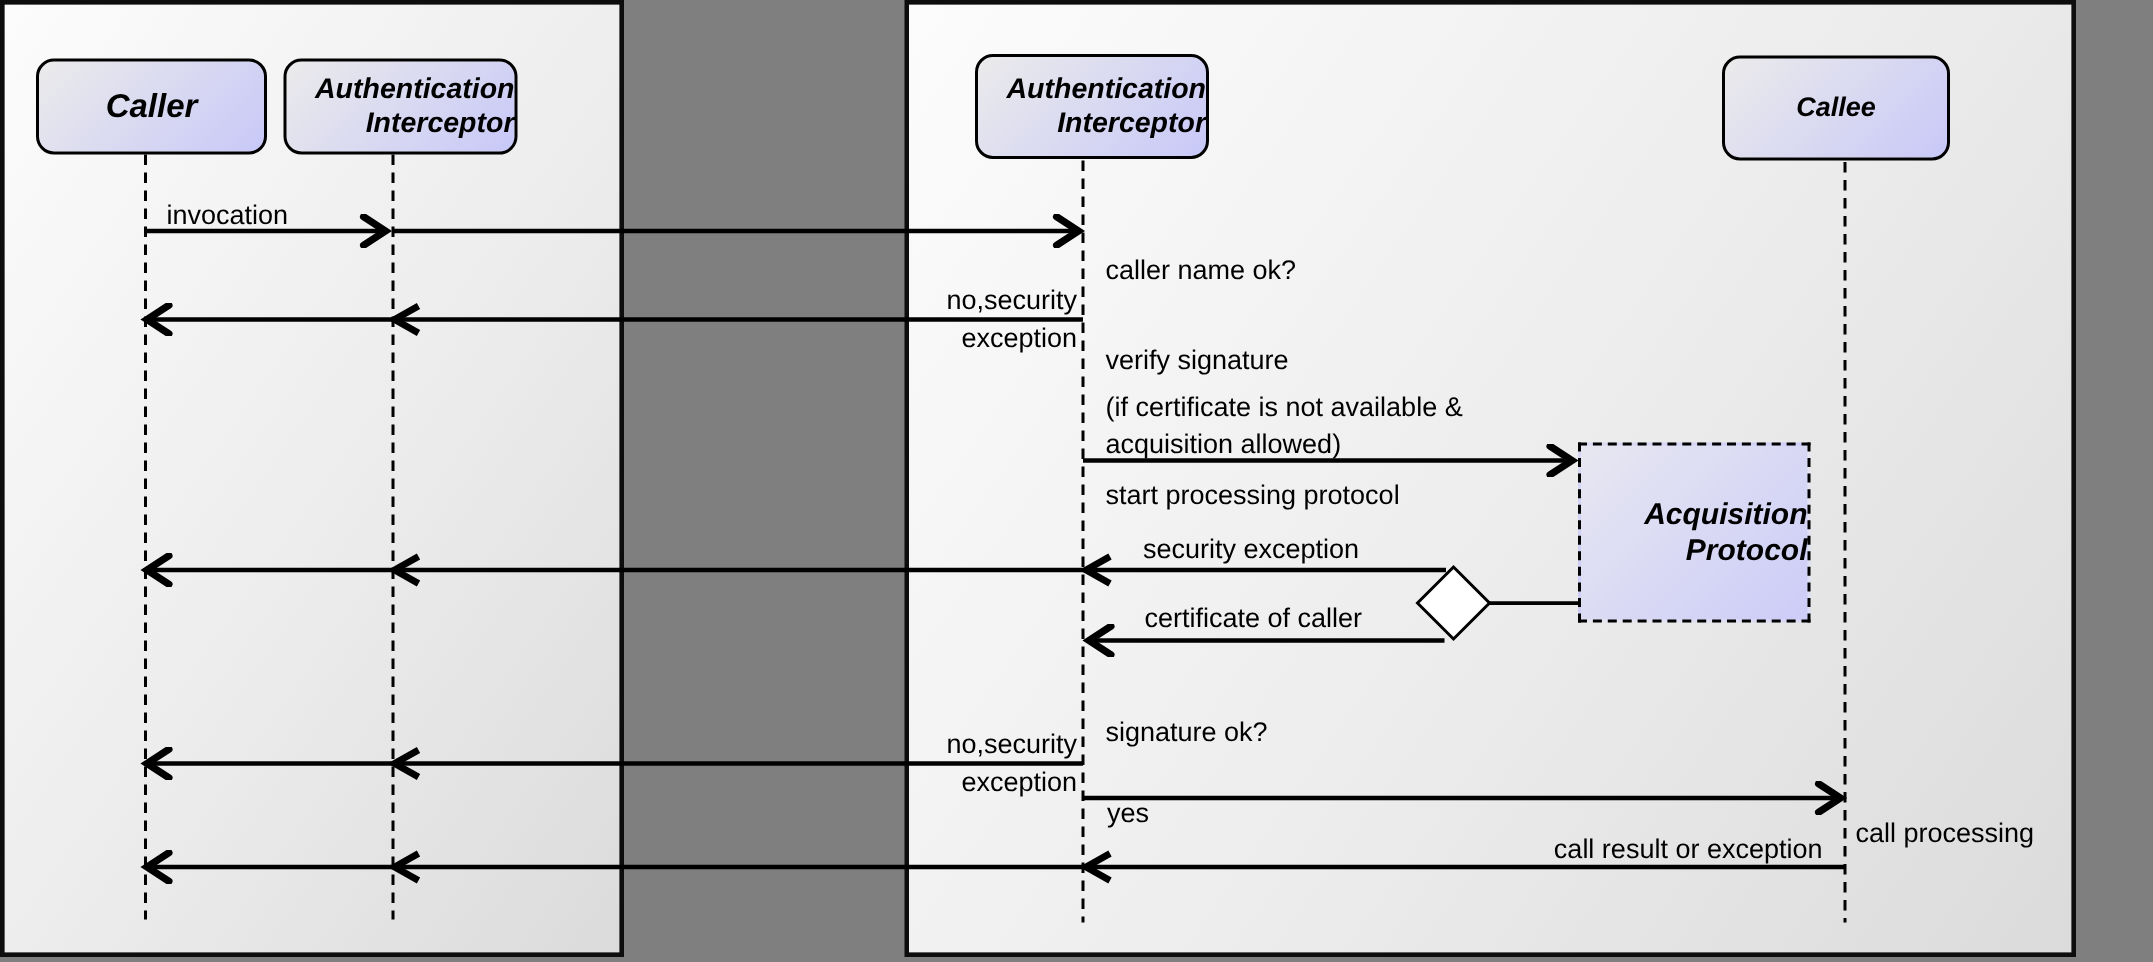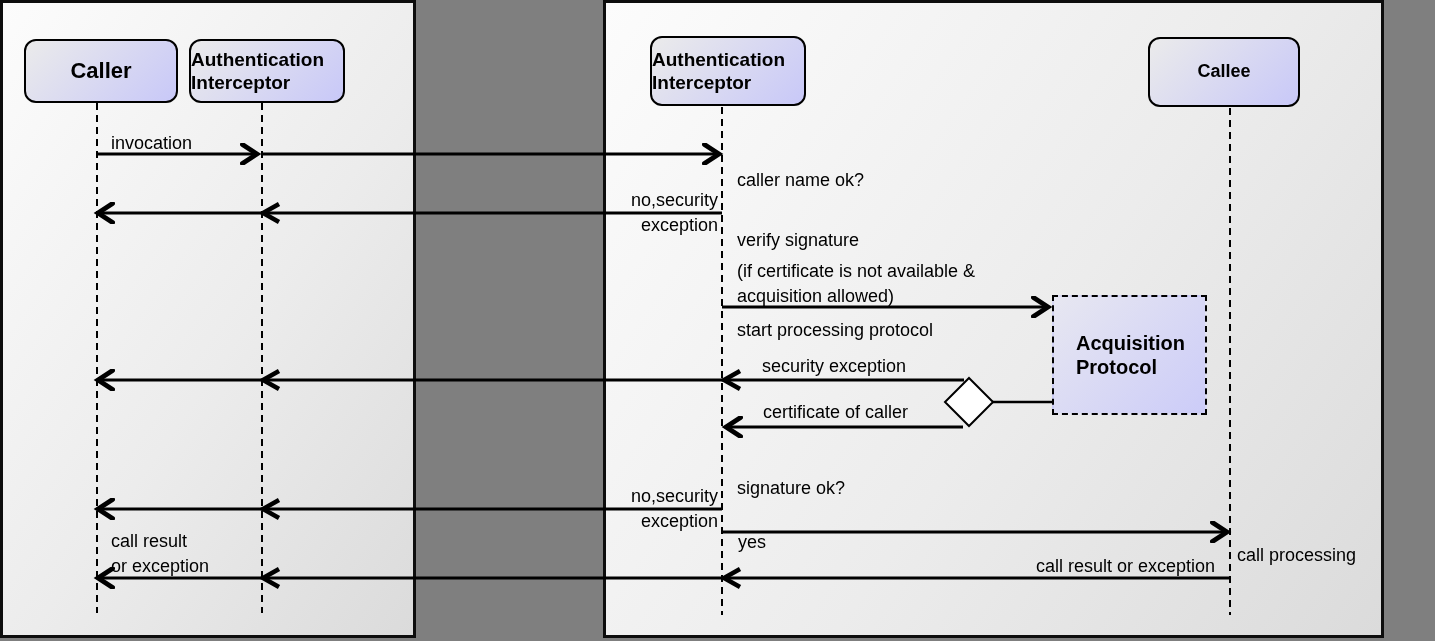--- a/index.html
+++ b/index.html
@@ -18,22 +18,22 @@
   .panel-right{left:603px;top:0;width:781px;height:638px;}
   .overlay{position:absolute;left:0;top:0;width:1435px;height:641px;pointer-events:none;}
   .lifeline{stroke:var(--line-color);stroke-width:2;stroke-dasharray:7 5;fill:none;}
   .arrow{stroke:var(--line-color);stroke-width:3;fill:none;}
   .thin{stroke-width:2.5;}
   .chev{stroke:var(--line-color);stroke-width:4.5;fill:none;}
   .diamond{fill:var(--diamond-fill);stroke:var(--line-color);stroke-width:2;}
   marker polyline{stroke:var(--line-color);fill:none;}
   .actor{position:absolute;box-sizing:border-box;border:2px solid var(--line-color);border-radius:12px;
     background:linear-gradient(135deg,var(--node-bg-light) 0%,var(--node-bg-accent) 100%);
-    display:flex;align-items:center;justify-content:center;text-align:left;
-    font-weight:bold;color:var(--text-color);line-height:1.22;}
+    display:flex;align-items:center;justify-content:center;text-align:right;
+    font-weight:bold;color:var(--text-color);line-height:1.22;font-style:italic;}
   .actor-caller{left:24px;top:39px;width:154px;height:64px;font-size:22px;}
   .actor-li{left:189px;top:39px;width:156px;height:64px;font-size:19px;}
   .actor-ri{left:650px;top:36px;width:156px;height:70px;font-size:19px;}
   .actor-callee{left:1148px;top:37px;width:152px;height:70px;font-size:18px;}
   .actor-acq{left:1052px;top:295px;width:155px;height:120px;font-size:20px;
     border-style:dashed;border-radius:0;
     background:linear-gradient(135deg,var(--acq-bg-light) 0%,var(--acq-bg-accent) 100%);padding-left:22px;}
   .msg{position:absolute;font-size:18px;line-height:25px;color:var(--text-color);white-space:pre-line;}
   .m-invocation{left:111px;top:131px;}
   .m-enhanced{left:276px;top:131px;}
@@ -113,16 +113,14 @@
 acquisition allowed)</div>
   <div class="msg m-startacq">start processing protocol</div>
   <div class="msg m-secex">security exception</div>
   <div class="msg m-certcaller">certificate of caller</div>
   <div class="msg m-sigok">signature ok?</div>
   <div class="msg m-nosec2">no,security
 exception</div>
   <div class="msg m-yes">yes</div>
   <div class="msg m-callproc">call processing</div>
   <div class="msg m-callres-r">call result or exception</div>
-  <div class="msg m-callres-l">call result
-or exception</div>
 
 </div>
 
 </body></html>

